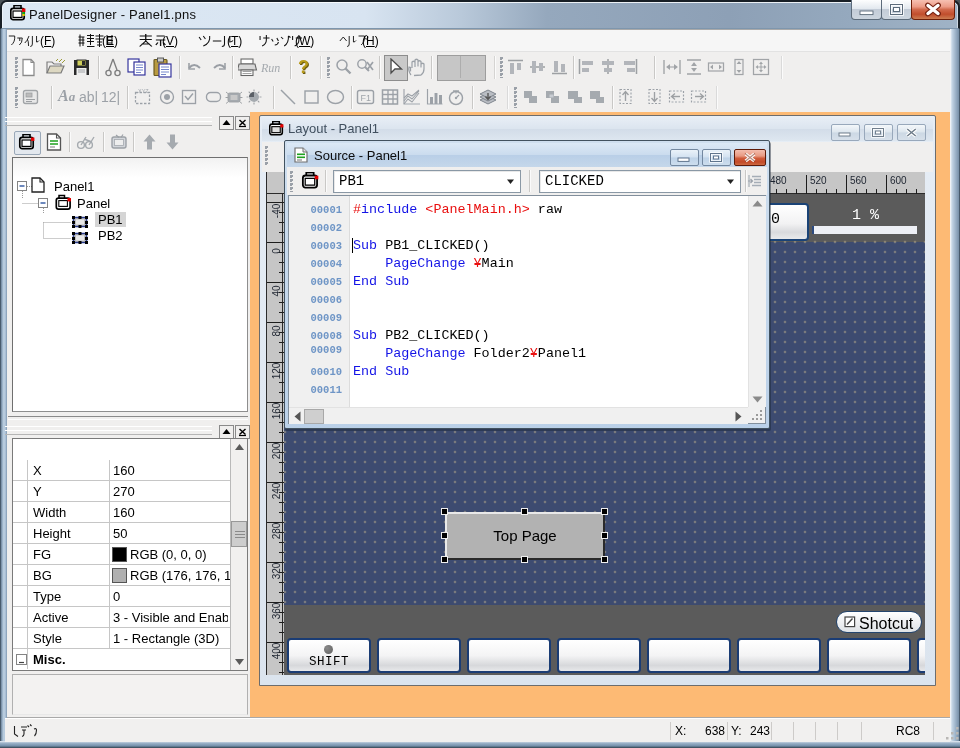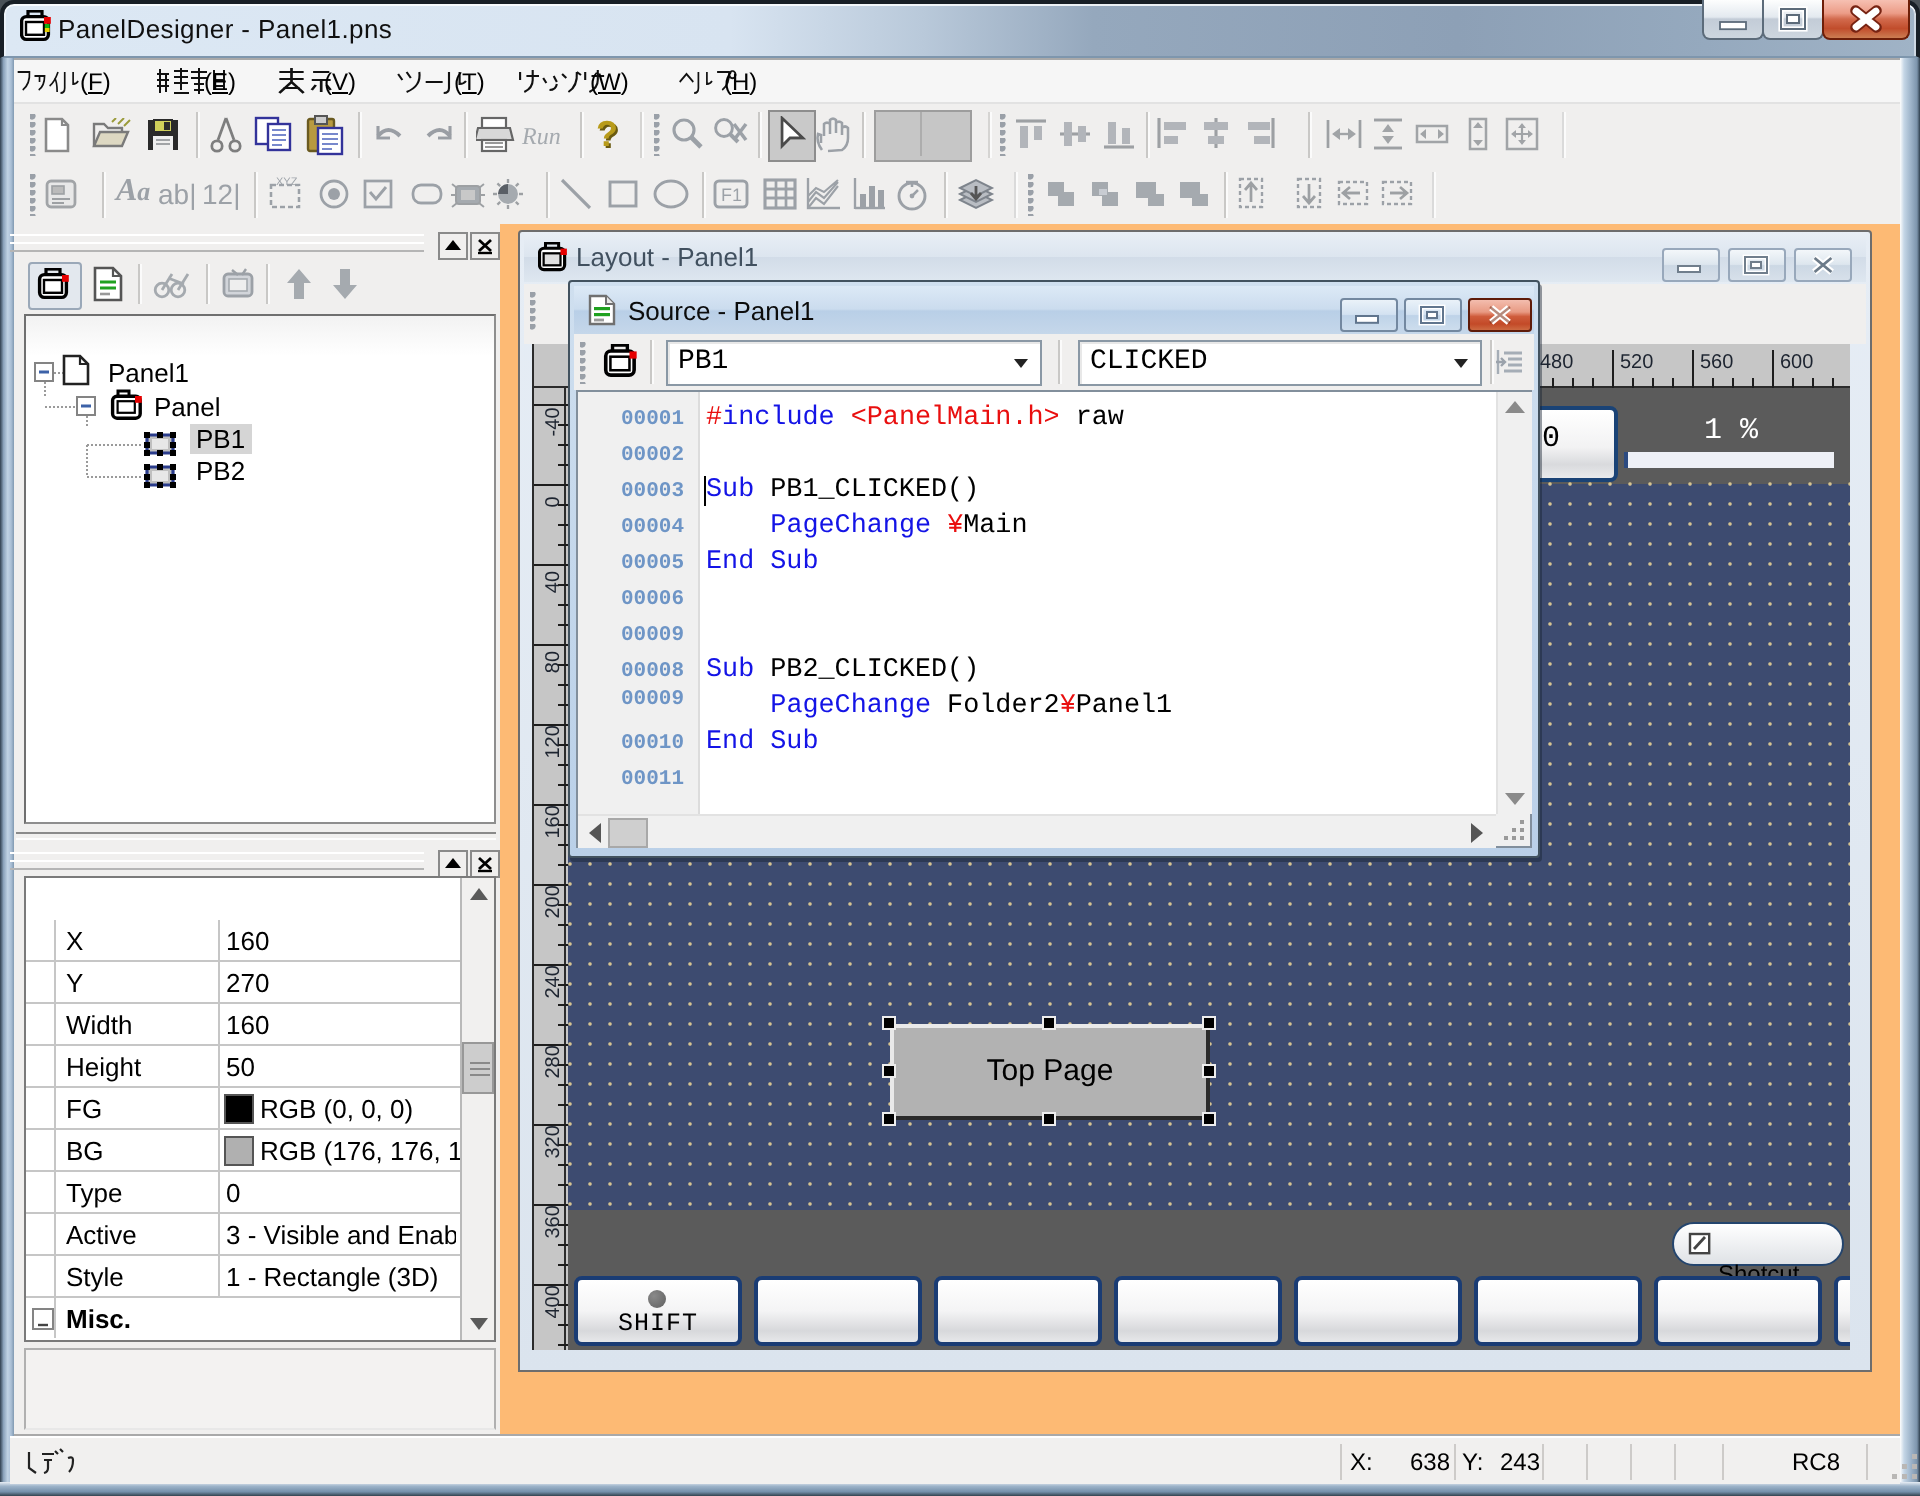--- a/index.html
+++ b/index.html
@@ -859,21 +859,21 @@
     <div class="handle" style="left:317px;top:338px"></div>
     <div class="handle" style="left:157px;top:362px"></div>
     <div class="handle" style="left:237px;top:362px"></div>
     <div class="handle" style="left:317px;top:362px"></div>
 
     <div class="ab" style="left:552px;top:417px;width:84px;height:20px;border-radius:11px;border:1.5px solid #24456e;background:linear-gradient(180deg,#fff,#dfe2e6);">
       <svg style="position:absolute;left:7px;top:4px" width="12" height="12">
               <rect x="1" y="1" width="9.6" height="9.6" fill="#fff" stroke="#444" stroke-width="1.2"></rect>
               <path d="M3,8.5 L8.5,2.5" stroke="#444" stroke-width="1.4"></path>
             </svg>
-      <span style="position:absolute;left:22px;top:18px;font-size:12px;color:#000">Shotcut</span>
+      <span style="position:absolute;left:22px;top:3px;font-size:16px;color:#000">Shotcut</span>
           </div>
 
     <div id="keysrow">
             <div class="ab" style="left:3px;top:444px;width:80px;height:31px;border:2px solid #1a3c74;border-radius:4px;background:linear-gradient(180deg,#ffffff 0%,#f4f4f5 50%,#d7d8db 82%,#e7e8ea 100%)">
               <div style="position:absolute;left:0;width:80px;top:15px;text-align:center;font-family:'Liberation Mono',monospace;font-size:12.5px;color:#000;letter-spacing:0.5px">SHIFT</div>
               <div style="position:absolute;left:35px;top:5px;width:9px;height:9px;border-radius:50%;background:radial-gradient(circle at 3px 3px,#8a8a8a,#5f5f5f)"></div>
             </div>
             <div class="ab" style="left:93px;top:444px;width:80px;height:31px;border:2px solid #1a3c74;border-radius:4px;background:linear-gradient(180deg,#ffffff 0%,#f4f4f5 50%,#d7d8db 82%,#e7e8ea 100%)"></div>
             <div class="ab" style="left:183px;top:444px;width:80px;height:31px;border:2px solid #1a3c74;border-radius:4px;background:linear-gradient(180deg,#ffffff 0%,#f4f4f5 50%,#d7d8db 82%,#e7e8ea 100%)"></div>
             <div class="ab" style="left:273px;top:444px;width:80px;height:31px;border:2px solid #1a3c74;border-radius:4px;background:linear-gradient(180deg,#ffffff 0%,#f4f4f5 50%,#d7d8db 82%,#e7e8ea 100%)"></div>

